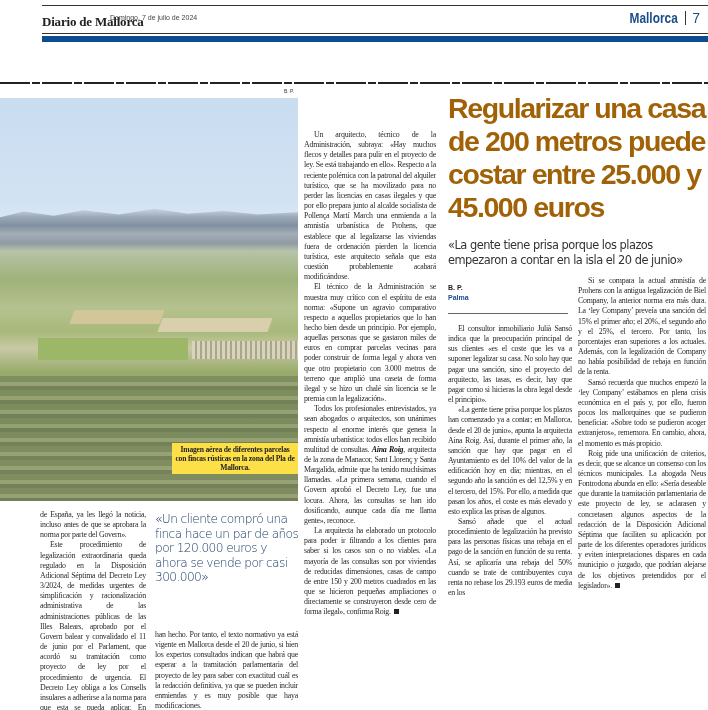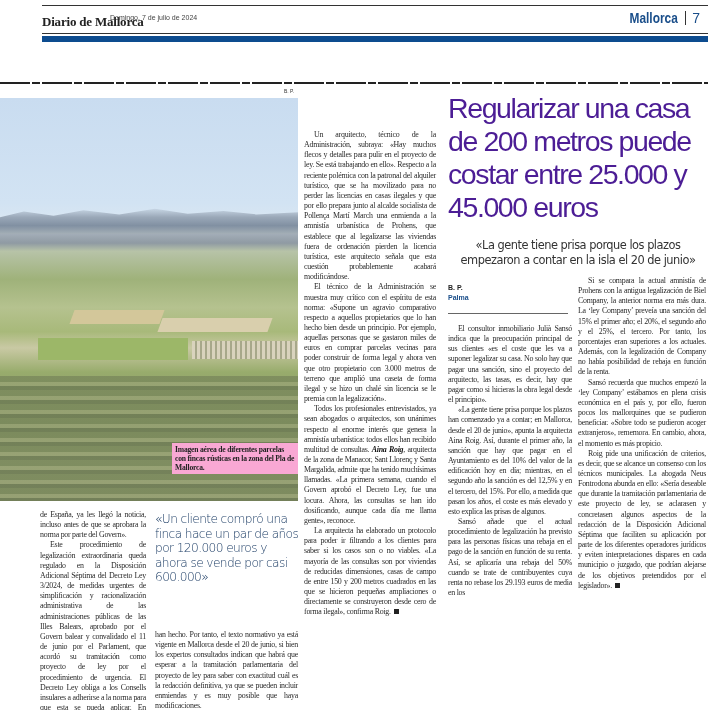--- a/index.html
+++ b/index.html
@@ -18,38 +18,38 @@
   .dash-rule { position: absolute; left: 0; top: 82px; width: 708px; height: 2px;
     background: repeating-linear-gradient(90deg, #222 0 30px, #fff 30px 32px, #222 32px 40px, #fff 40px 42px); }
   .photo-credit { position: absolute; left: 284px; top: 88px; font-family: "Liberation Sans", sans-serif; font-size: 5px; color: #333; }
 
   .photo { position: absolute; left: 0; top: 98px; width: 298px; height: 403px; overflow: hidden;
     background: linear-gradient(180deg, #c9dcf0 0%, #d2e3f3 26%, #d8e6f2 30%, #a9b3be 33%, #8f9aa3 36%, #b7c3a8 38%, #9fb27a 45%, #b5c28f 52%, #a8b97a 58%, #c9c9a4 62%, #98ac6c 68%, #8e9f6b 74%, #7f8f62 82%, #97a07a 90%, #8a8f70 100%); }
   .mountains { position: absolute; left: 0; top: 108px; width: 298px; height: 28px;
     background: linear-gradient(180deg, rgba(150,165,185,0) 0%, #9aa8b8 40%, #8190a2 70%, #a4afb6 100%);
     clip-path: polygon(0 40%, 8% 20%, 18% 35%, 28% 15%, 40% 30%, 52% 10%, 63% 28%, 75% 18%, 86% 30%, 100% 22%, 100% 100%, 0 100%); }
   .field { position: absolute; }
-  .caption { position: absolute; left: 172px; top: 443px; width: 126px; background: #f9a8d4; padding: 2px 3px; text-align: left; font-size: 7.6px; line-height: 9px; color: #222; font-weight: bold; letter-spacing: -0.2px; }
+  .caption { position: absolute; left: 172px; top: 443px; width: 126px; background: #fde047; padding: 2px 3px; text-align: center; font-size: 7.6px; line-height: 9px; color: #222; font-weight: bold; letter-spacing: -0.2px; }
 
   .col { position: absolute; font-size: 7.9px; line-height: 10.15px; text-align: justify; letter-spacing: -0.25px; color: #2a2a2a; }
   .col p { text-indent: 10px; }
   .col p.noindent { text-indent: 0; }
   .col b { color: #111; font-style: italic; }
   .end-mark { display: inline-block; width: 5px; height: 5px; background: #222; margin-left: 3px; }
 
   .col-a { left: 40px; top: 510px; width: 106px; }
   .col-b { left: 155px; top: 630px; width: 143px; }
   .col-c { left: 304px; top: 96px; width: 132px; margin-top: 34px; }
   .col-d { left: 448px; top: 324px; width: 124px; }
   .col-e { left: 578px; top: 276px; width: 128px; }
 
   .pull-quote { position: absolute; left: 155px; top: 512px; width: 145px; font-family: "DejaVu Sans", sans-serif; font-size: 12.2px; line-height: 14.5px; color: #1f3f67; letter-spacing: -0.6px; font-weight: 300; }
 
-  .headline { position: absolute; left: 448px; top: 92px; width: 260px; font-family: "Liberation Sans", sans-serif; font-weight: normal; font-size: 28.5px; line-height: 33px; color: #4c1d95; letter-spacing: -1.4px; }
-  .subhead { position: absolute; left: 448px; top: 238px; width: 260px; font-family: "DejaVu Sans", sans-serif; font-size: 11.4px; line-height: 15px; color: #333; letter-spacing: -0.5px; text-align: center; }
+  .headline { position: absolute; left: 448px; top: 92px; width: 260px; font-family: "Liberation Sans", sans-serif; font-weight: bold; font-size: 28.5px; line-height: 33px; color: #a16207; letter-spacing: -1.4px; }
+  .subhead { position: absolute; left: 448px; top: 238px; width: 260px; font-family: "DejaVu Sans", sans-serif; font-size: 11.4px; line-height: 15px; color: #333; letter-spacing: -0.5px; }
   .byline-name { position: absolute; left: 448px; top: 284px; font-family: "Liberation Sans", sans-serif; font-size: 7px; font-weight: bold; color: #222; }
   .byline-place { position: absolute; left: 448px; top: 294px; font-family: "Liberation Sans", sans-serif; font-size: 7px; font-weight: bold; color: #1a4e8a; }
   .byline-rule { position: absolute; left: 448px; top: 313px; width: 120px; height: 1px; background: #666; }
 </style>
 </head>
 <body>
 
 <div class="topbar-rule"></div>
 <div class="masthead">Diario de Mallorca</div>
 <div class="dateline">Domingo, 7 de julio de 2024</div>
@@ -70,21 +70,21 @@
   <div class="field" style="left:192px;top:243px;width:106px;height:18px;background:repeating-linear-gradient(90deg,#d9d3bd 0 3px,#a7a88a 3px 5px);"></div>
   <div class="field" style="left:0;top:278px;width:298px;height:125px;background:repeating-linear-gradient(180deg,#7b8a5c 0 6px,#98a374 6px 10px,#6f7d55 10px 14px);opacity:0.85;"></div>
 </div>
 <div class="caption">Imagen aérea de diferentes parcelas con fincas rústicas en la zona del Pla de Mallorca.</div>
 
 <div class="col col-a">
   <p class="noindent">de España, ya les llegó la noticia, incluso antes de que se aprobara la norma por parte del Govern».</p>
   <p>Este procedimiento de legalización extraordinaria queda regulado en la Disposición Adicional Séptima del Decreto Ley 3/2024, de medidas urgentes de simplificación y racionalización administrativa de las administraciones públicas de las Illes Balears, aprobado por el Govern balear y convalidado el 11 de junio por el Parlament, que acordó su tramitación como proyecto de ley por el procedimiento de urgencia. El Decreto Ley obliga a los Consells insulares a adherirse a la norma para que esta se pueda aplicar. En Mallorca y Eivissa ya lo</p>
 </div>
 
-<div class="pull-quote">«Un cliente compró una finca hace un par de años por 120.000 euros y ahora se vende por casi 600.000»</div>
+<div class="pull-quote">«Un cliente compró una finca hace un par de años por 120.000 euros y ahora se vende por casi 300.000»</div>
 
 <div class="col col-b">
   <p class="noindent">han hecho. Por tanto, el texto normativo ya está vigente en Mallorca desde el 20 de junio, si bien los expertos consultados indican que habrá que esperar a la tramitación parlamentaria del proyecto de ley para saber con exactitud cuál es la redacción definitiva, ya que se pueden incluir enmiendas y es muy posible que haya modificaciones.</p>
 </div>
 
 <div class="col col-c">
   <p>Un arquitecto, técnico de la Administración, subraya: «Hay muchos flecos y detalles para pulir en el proyecto de ley. Se está trabajando en ello». Respecto a la reciente polémica con la patronal del alquiler turístico, que se ha movilizado para no perder las licencias en casas ilegales y que por ello prepara junto al alcalde socialista de Pollença Martí March una enmienda a la amnistía urbanística de Prohens, que establece que al legalizarse las viviendas fuera de ordenación pierden la licencia turística, este arquitecto señala que esta cuestión probablemente acabará modificándose.</p>
   <p>El técnico de la Administración se muestra muy crítico con el espíritu de esta norma: «Supone un agravio comparativo respecto a aquellos propietarios que lo han hecho bien desde un principio. Por ejemplo, aquellas personas que se gastaron miles de euros en comprar parcelas vecinas para poder construir de forma legal y ahora ven que otro propietario con 3.000 metros de terreno que amplió una caseta de forma ilegal y se hizo un chalé sin licencia se le premia con la legalización».</p>
   <p><span>Todos los profesionales entrevistados, ya sean abogados o arquitectos, son unánimes respecto al enorme interés que genera la amnistía urbanística: todos ellos han recibido multitud de consultas.</span> <b>Aina Roig</b><span>, arquitecta de la zona de Manacor, Sant Llorenç y Santa Margalida, admite que ha tenido muchísimas llamadas. «La primera semana, cuando el Govern aprobó el Decreto Ley, fue una locura. Ahora, las consultas se han ido dosificando, aunque cada día me llama gente», reconoce.</span></p>
   <p><span>La arquitecta ha elaborado un protocolo para poder ir filtrando a los clientes para saber si los casos son o no viables. «La mayoría de las consultas son por viviendas de reducidas dimensiones, casas de campo de entre 150 y 200 metros cuadrados en las que se hicieron pequeñas ampliaciones o directamente se construyeron desde cero de forma ilegal», confirma Roig.</span><span class="end-mark"></span></p>

